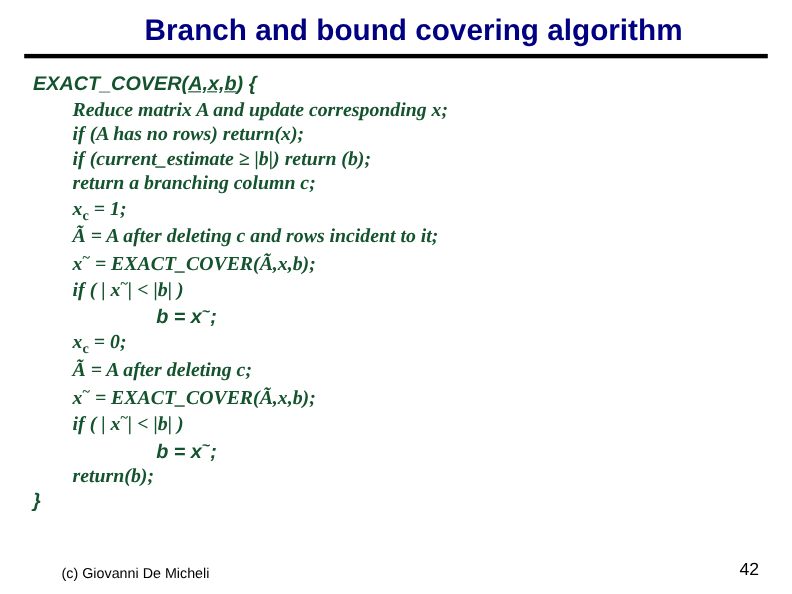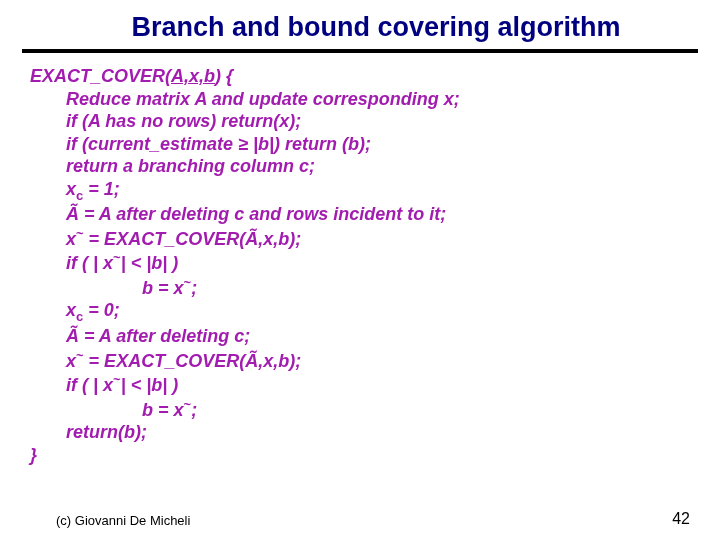--- a/index.html
+++ b/index.html
@@ -24,25 +24,25 @@
     height: 4px;
     background: #000;
     margin: 0 22px 12px 22px;
   }
   .body {
     padding: 0 30px;
     font-size: 18px;
     line-height: 1.25;
     font-style: italic;
     font-weight: bold;
-    color: #a21caf;
+    color: #14532d;
   }
   .line { white-space: pre; }
   .ln { margin-left: 0; }
-  .i1 { margin-left: 36px; }
+  .i1 { margin-left: 36px; font-family: Liberation Serif, serif; }
   .i2 { margin-left: 112px; }
   .arg { text-decoration: underline; font-style: italic; }
   .sub { font-size: 13px; vertical-align: sub; font-style: normal;}
   .sup { font-size: 13px; vertical-align: super; font-style: normal;}
   .footer-left {
     position: absolute;
     left: 56px;
     bottom: 12px;
     font-size: 13px;
     font-style: normal;

